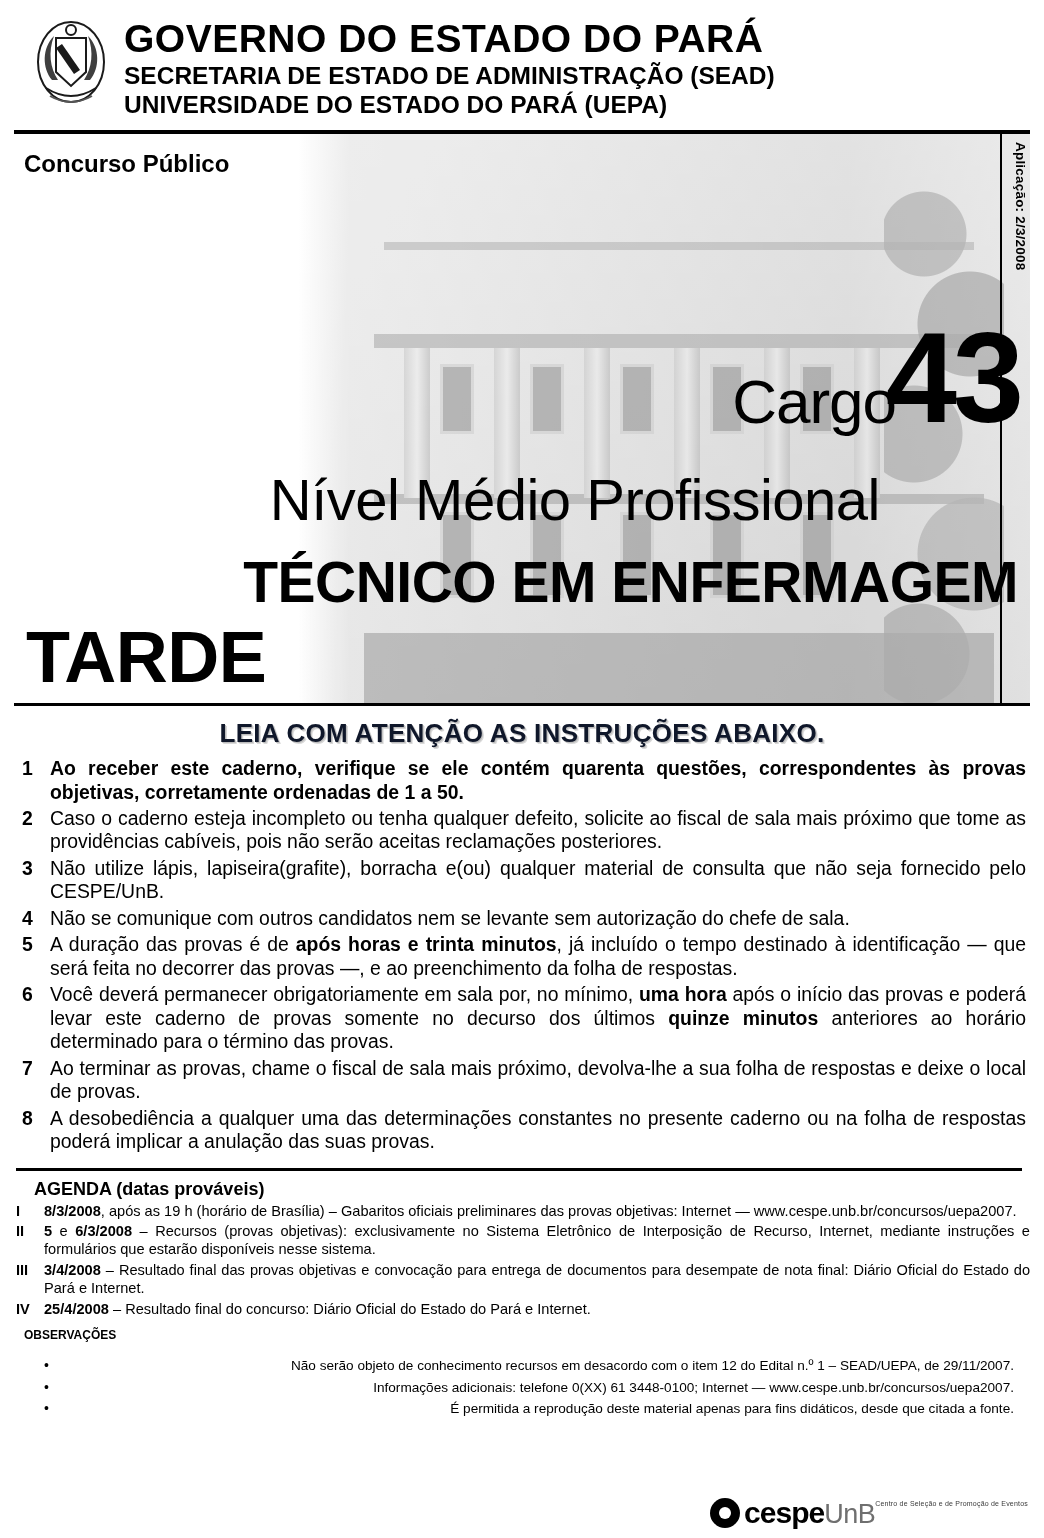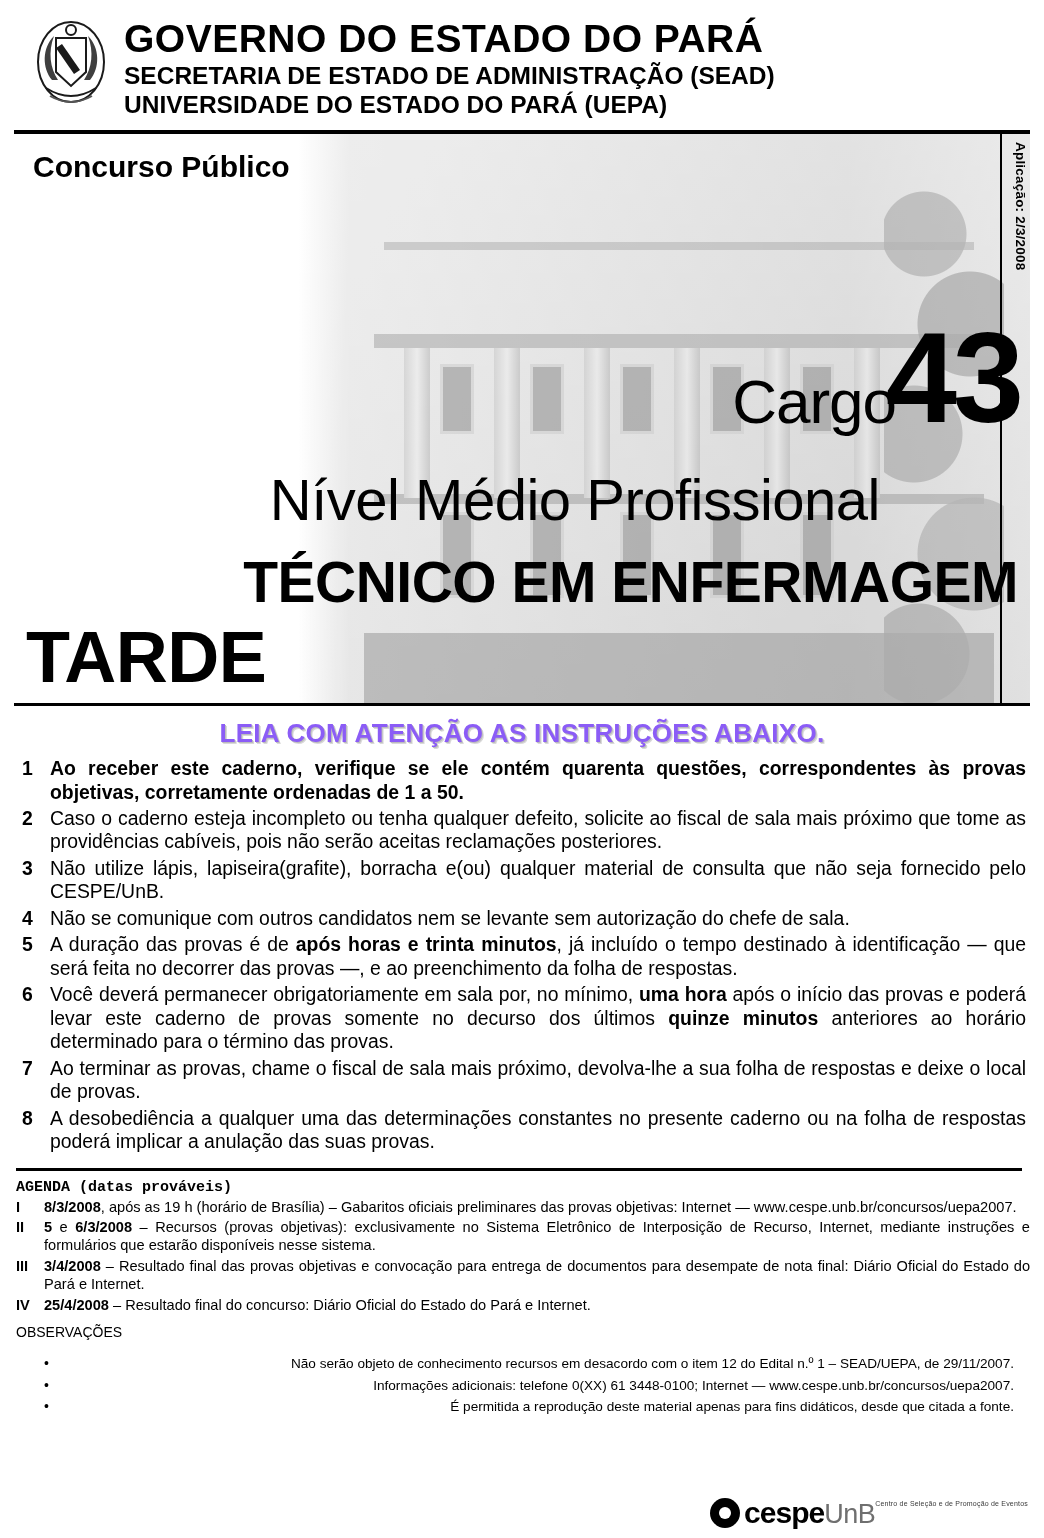--- a/index.html
+++ b/index.html
@@ -121,22 +121,22 @@
       radial-gradient(circle at 40px 60px, #8e8e8e 0 42px, transparent 43px),
       radial-gradient(circle at 86px 150px, #7f7f7f 0 52px, transparent 53px),
       radial-gradient(circle at 30px 260px, #8a8a8a 0 48px, transparent 49px),
       radial-gradient(circle at 90px 380px, #949494 0 56px, transparent 57px),
       radial-gradient(circle at 35px 480px, #888 0 50px, transparent 51px);
     opacity: .75;
   }
 
   .concurso {
     position: absolute;
-    left: 19px; top: 16px;
-    font-size: 30px;
+    left: 10px; top: 16px;
+    font-size: 24px;
     font-weight: bold;
   }
   .aplicacao {
     position: absolute;
     right: 2px; top: 8px;
     font-size: 13.5px;
     font-weight: bold;
     writing-mode: vertical-rl;
     letter-spacing: 0.2px;
   }
@@ -191,21 +191,21 @@
     letter-spacing: -0.5px;
   }
 
   
   .leia {
     text-align: center;
     font-size: 26px;
     font-weight: bold;
     letter-spacing: 0.3px;
     margin: 12px 0 8px 0;
-    color: #8b5cf6;
+    color: #0f172a;
     text-shadow: 1px 1px 0 #bdbdbd, 2px 2px 0 #d9d9d9;
   }
   ol.instr {
     list-style: none;
     margin: 0;
     padding: 0 4px 0 2px;
   }
   ol.instr li {
     position: relative;
     padding-left: 34px;
@@ -224,24 +224,23 @@
   ol.instr li.bold { font-weight: bold; }
 
   .sep {
     border-top: 3px solid #000;
     margin: 14px 2px 8px 2px;
     width: 99%;
   }
 
   
   .agenda-title {
-    font-size: 15px;
-    font-weight: bold;
-    margin: 0 0 3px 2px;
-    font-family: Liberation Mono, monospace;
+    font-size: 18px;
+    font-weight: bold;
+    margin: 0 0 3px 20px;
   }
   ol.agenda {
     list-style: none;
     margin: 0 0 10px 0;
     padding: 0;
   }
   ol.agenda li {
     position: relative;
     padding-left: 30px;
     margin-bottom: 3px;
@@ -249,23 +248,23 @@
     line-height: 1.22;
     text-align: justify;
   }
   ol.agenda li .rn {
     position: absolute;
     left: 2px;
     top: 0;
     font-weight: bold;
   }
   .obs-title {
-    font-size: 14px;
-    font-weight: normal;
-    margin: 4px 0 4px 2px;
+    font-size: 12px;
+    font-weight: bold;
+    margin: 4px 0 4px 10px;
   }
   ul.obs {
     list-style: none;
     margin: 16px;
     padding: 0;
     text-align: right;
   }
   ul.obs li {
     position: relative;
     padding-left: 32px;

